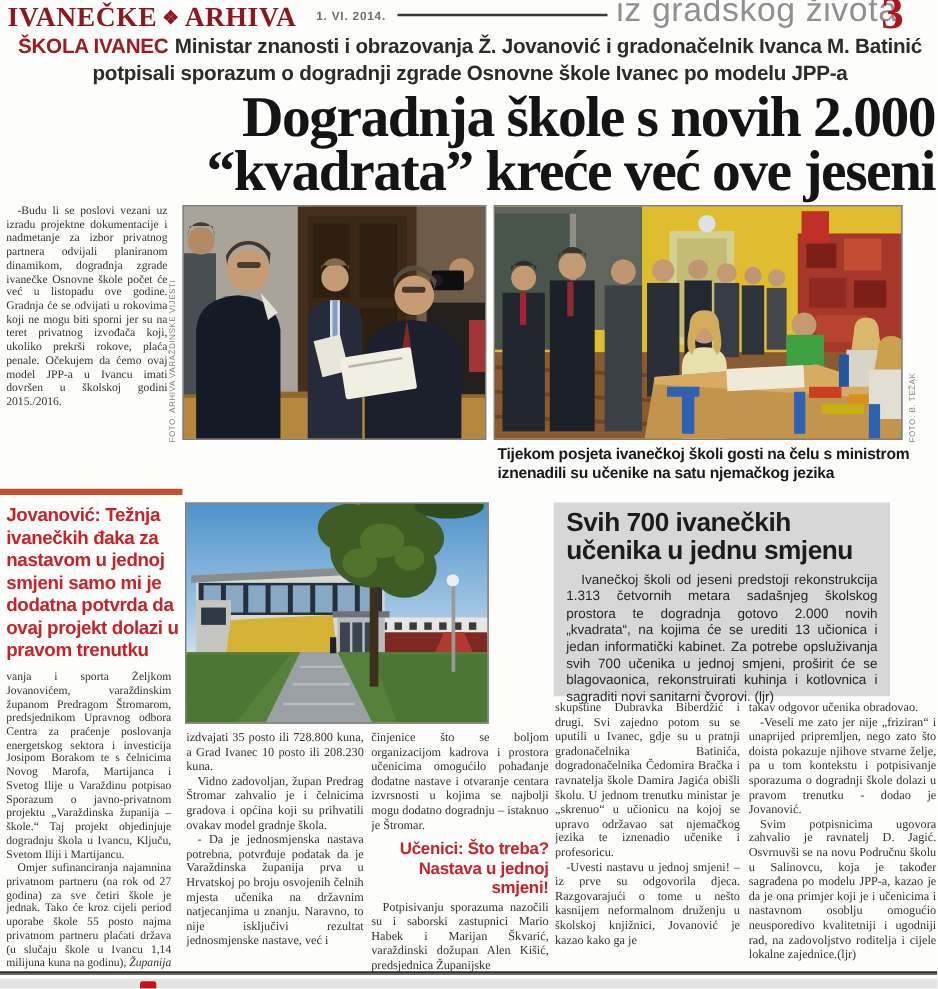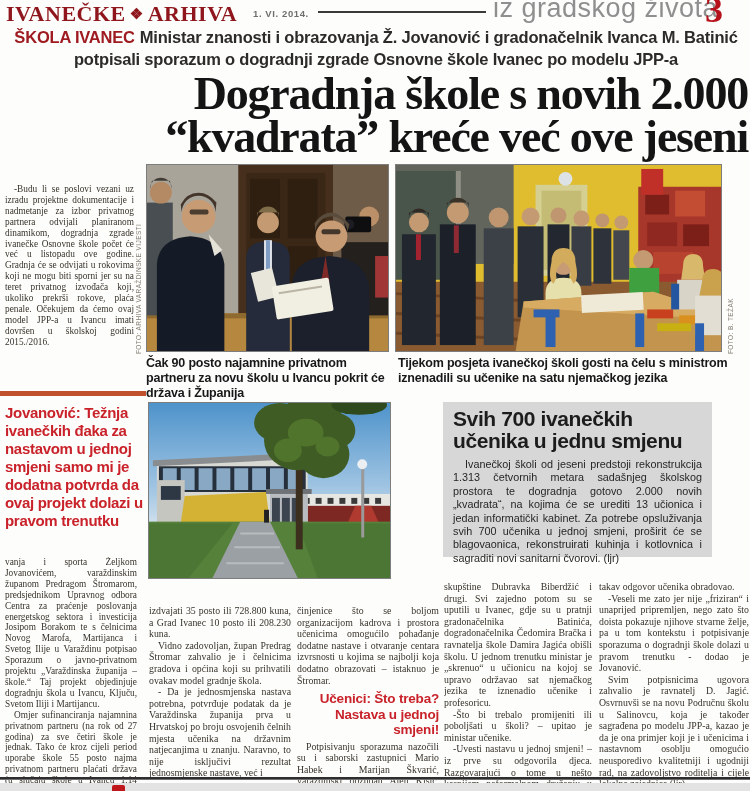--- a/index.html
+++ b/index.html
@@ -23,21 +23,21 @@
           font:700 16.5px/21.5px "Liberation Sans",sans-serif;color:#2d2b29;letter-spacing:-.2px;text-align:center;}
   .kicker-label{color:#9e1b21;margin-right:5px;}
 
   
   .headline{position:absolute;left:4px;top:72px;width:744px;
             font:700 46px/43px "Liberation Serif",serif;color:#141414;letter-spacing:-1.2px;text-align:right;}
   .headline span{display:block;}
 
   
   .body-col{position:absolute;text-align:justify;font:400 9.8px/11.6px "Liberation Serif",serif;
-            color:#37322b;overflow:hidden;margin-top:20px;}
+            color:#37322b;overflow:hidden;}
   .body-col p{margin:0;}
   .body-col p.ind{text-indent:9px;}
   .dense{font-size:9.3px;line-height:10.9px;}
 
   
   .photo{position:absolute;border:1px solid #7d7d7d;box-sizing:border-box;overflow:hidden;background:#999;}
   .photo svg{display:block;width:100%;height:100%;}
   .vcredit{position:absolute;font:400 6.5px/8px "Liberation Sans",sans-serif;color:#857f76;
            writing-mode:vertical-rl;transform:rotate(180deg);letter-spacing:.4px;white-space:nowrap;}
   .caption{position:absolute;font:700 12.5px/15px "Liberation Sans",sans-serif;color:#181818;
@@ -193,21 +193,20 @@
       <rect x="150" y="150" width="10" height="34" fill="#2e62b0"></rect>
       <rect x="138" y="146" width="26" height="8" fill="#2e62b0"></rect>
       <rect x="240" y="150" width="9" height="34" fill="#2e62b0"></rect>
       <rect x="300" y="160" width="9" height="28" fill="#2e62b0"></rect>
       <rect x="276" y="120" width="8" height="26" fill="#2456a0"></rect>
     </svg>
   </figure>
 
   <div class="vcredit" style="left:727px;top:164px;height:190px;">FOTO: B. TEŽAK</div>
 
-  <div class="caption" style="left:146px;top:356px;width:250px;">Čak 90 posto najamnine privatnom partneru za novu školu u Ivancu pokrit će država i Županija</div>
   <div class="caption" style="left:398px;top:356px;width:332px;">Tijekom posjeta ivanečkoj školi gosti na čelu s ministrom iznenadili su učenike na satu njemačkog jezika</div>
 
   <div class="orange-bar"></div>
 
   <div class="pullquote">Jovanović: Težnja ivanečkih đaka za nastavom u jednoj smjeni samo mi je dodatna potvrda da ovaj projekt dolazi u pravom trenutku</div>
 
   <div class="body-col dense" style="left:5px;top:537px;width:132px;height:241px;">
     <p>vanja i sporta Željkom Jovanovićem, varaždinskim županom Predragom Štromarom, predsjednikom Upravnog odbora Centra za praćenje poslovanja energetskog sektora i investicija Josipom Borakom te s čelnicima Novog Marofa, Martijanca i Svetog Ilije u Varaždinu potpisao Sporazum o javno-privatnom projektu „Varaždinska županija – škole.“ Taj projekt objedinjuje dogradnju škola u Ivancu, Ključu, Svetom Iliji i Martijancu.</p>
     <p class="ind"><span>Omjer sufinanciranja najamnina privatnom partneru (na rok od 27 godina) za sve četiri škole je jednak. Tako će kroz cijeli period uporabe škole 55 posto najma privatnom partneru plaćati država (u slučaju škole u Ivancu 1,14 milijuna kuna na godinu), </span><i>Županija će</i></p>
   </div>
@@ -287,28 +286,27 @@
     <p class="infobox-body">Ivanečkoj školi od jeseni predstoji rekonstrukcija 1.313 četvornih metara sadašnjeg školskog prostora te dogradnja gotovo 2.000 novih „kvadrata“, na kojima će se urediti 13 učionica i jedan informatički kabinet. Za potrebe opsluživanja svih 700 učenika u jednoj smjeni, proširit će se blagovaonica, rekonstruirati kuhinja i kotlovnica i sagraditi novi sanitarni čvorovi. (ljr)</p>
   </aside>
 
   <div class="body-col" style="left:149px;top:585px;width:142px;height:193px;">
     <p>izdvajati 35 posto ili 728.800 kuna, a Grad Ivanec 10 posto ili 208.230 kuna.</p>
     <p class="ind">Vidno zadovoljan, župan Predrag Štromar zahvalio je i čelnicima gradova i općina koji su prihvatili ovakav model gradnje škola.</p>
     <p class="ind">- Da je jednosmjenska nastava potrebna, potvrđuje podatak da je Varaždinska županija prva u Hrvatskoj po broju osvojenih čelnih mjesta učenika na državnim natjecanjima u znanju. Naravno, to nije isključivi rezultat jednosmjenske nastave, već i</p>
   </div>
 
   <div class="body-col" style="left:297px;top:585px;width:142px;height:193px;">
-    <p>činjenice što se boljom organizacijom kadrova i prostora učenicima omogućilo pohađanje dodatne nastave i otvaranje centara izvrsnosti u kojima se najbolji koja dodatno obrazovati – istaknuo je Štromar.</p>
+    <p>činjenice što se boljom organizacijom kadrova i prostora učenicima omogućilo pohađanje dodatne nastave i otvaranje centara izvrsnosti u kojima se najbolji mogu dodatno dogradnju – istaknuo je Štromar.</p>
     <h3 class="red-subhead">Učenici: Što treba? Nastava u jednoj smjeni!</h3>
     <p class="ind">Potpisivanju sporazuma nazočili su i saborski zastupnici Mario Habek i Marijan Škvarić, varaždinski dožupan Alen Kišić, predsjednica Županijske</p>
   </div>
 
   <div class="body-col" style="left:444px;top:561px;width:148px;height:217px;">
     <p>skupštine Dubravka Biberdžić i drugi. Svi zajedno potom su se uputili u Ivanec, gdje su u pratnji gradonačelnika Batinića, dogradonačelnika Čedomira Bračka i ravnatelja škole Damira Jagića obišli školu. U jednom trenutku ministar je „skrenuo“ u učionicu na kojoj se upravo održavao sat njemačkog jezika te iznenadio učenike i profesoricu.</p>
-    <p class="ind">-Što bi trebalo promijeniti ili poboljšati u školi? – upitao je ministar učenike.</p>
     <p class="ind">-Uvesti nastavu u jednoj smjeni! – iz prve su odgovorila djeca. Razgovarajući o tome u nešto kasnijem neformalnom druženju u školskoj knjižnici, Jovanović je kazao kako ga je</p>
   </div>
 
   <div class="body-col" style="left:599px;top:561px;width:150px;height:217px;">
     <p>takav odgovor učenika obradovao.</p>
     <p class="ind">-Veseli me zato jer nije „friziran“ i unaprijed pripremljen, nego zato što doista pokazuje njihove stvarne želje, pa u tom kontekstu i potpisivanje sporazuma o dogradnji škole dolazi u pravom trenutku - dodao je Jovanović.</p>
     <p class="ind">Svim potpisnicima ugovora zahvalio je ravnatelj D. Jagić. Osvrnuvši se na novu Područnu školu u Salinovcu, koja je također sagrađena po modelu JPP-a, kazao je da je ona primjer koji je i učenicima i nastavnom osoblju omogućio neusporedivo kvalitetniji i ugodniji rad, na zadovoljstvo roditelja i cijele lokalne zajednice.(ljr)</p>
   </div>
 
   <div class="bottom-rule"></div>

